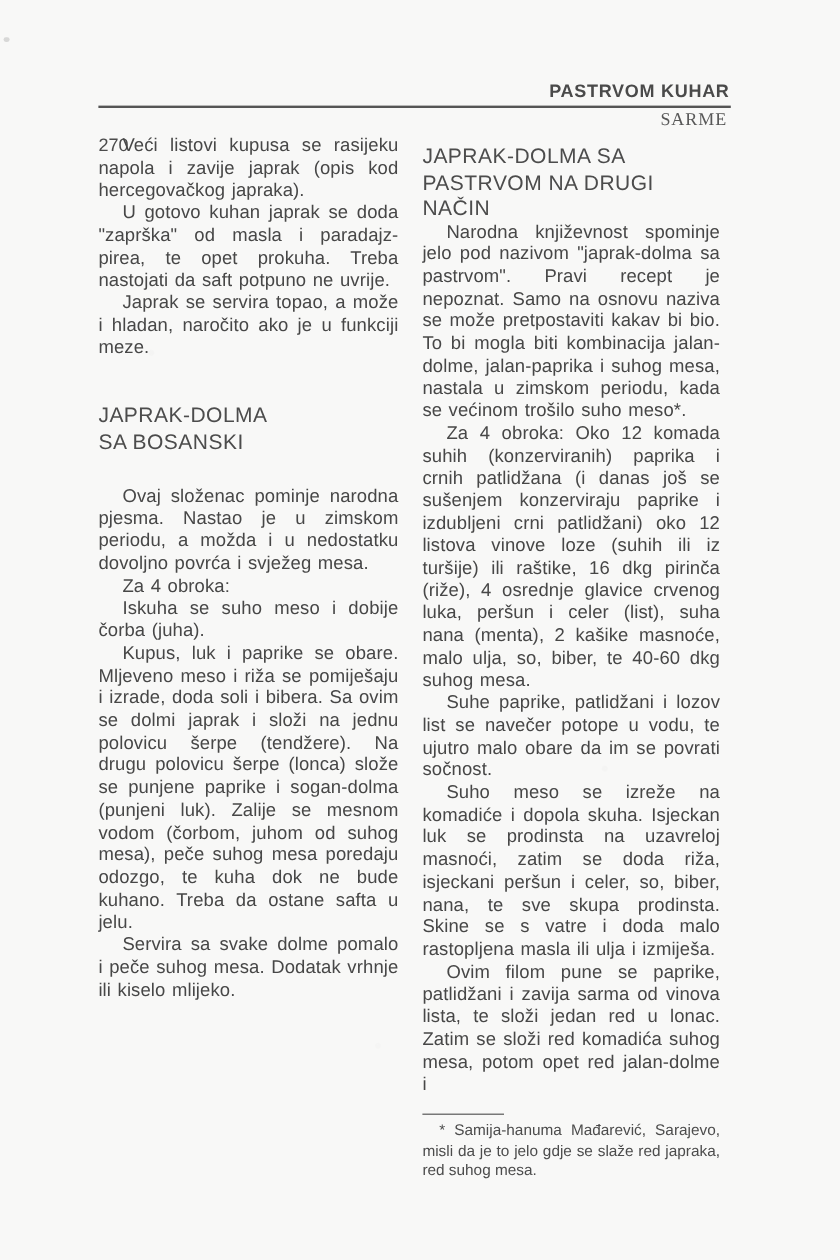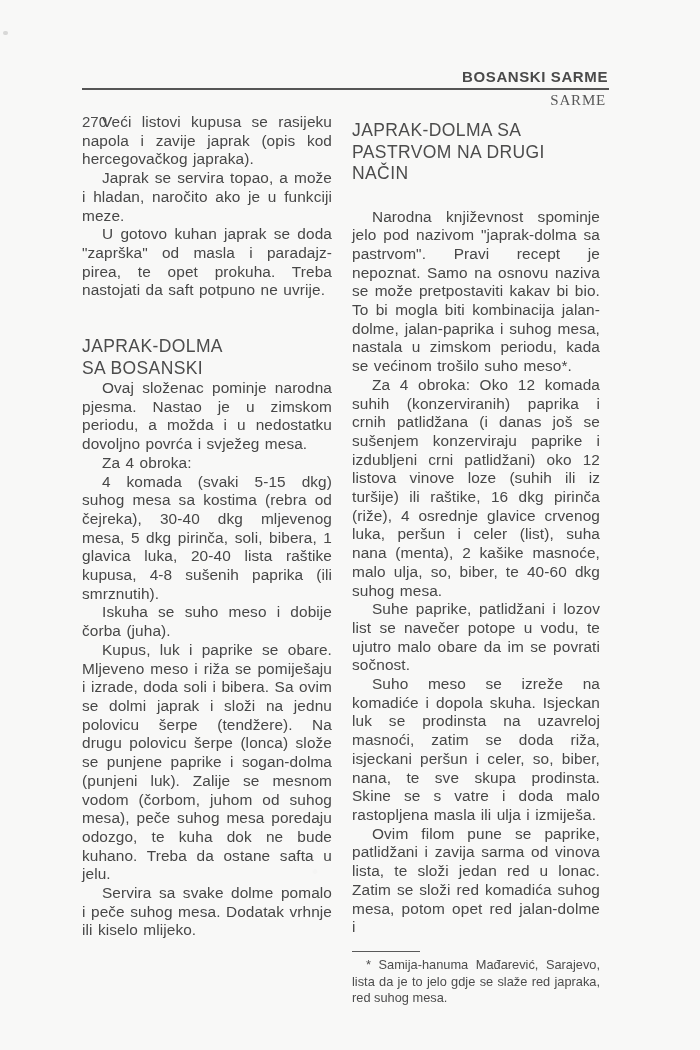--- a/index.html
+++ b/index.html
@@ -83,22 +83,22 @@
 
   .recipe-heading {
     margin: 0;
     font-size: 17.5px;
     line-height: 21.5px;
     font-weight: 400;
     letter-spacing: 0.4px;
     color: #4c4c4c;
     text-indent: 0;
   }
-  .heading-left  { margin-top: 36px; }
-  .heading-right { margin-top: 7px;  margin-bottom: 23px; }
+  .heading-left  { margin-top: 36px; margin-bottom: 26px; }
+  .heading-right { margin-top: 7px;  }
 
   
   .footnote-block { margin-top: 14px; }
   .footnote-rule {
     width: 68px;
     border-top: 1.5px solid #595959;
     height: 0;
     margin-bottom: 5px;
   }
   p.footnote {
@@ -121,57 +121,56 @@
     border-radius: 2px;
   }
 </style>
 </head>
 <body>
 
 <div class="page">
 
   <div class="scan-speck"></div>
 
-  <div class="running-title">BOSANSKI SARME</div>
+  <div class="running-title">PASTRVOM KUHAR</div>
   <div class="header-rule"></div>
   <div class="page-number">270</div>
   <div class="section-title">SARME</div>
 
   <div class="columns">
 
     <div class="col col-left">
       <p class="body">Veći listovi kupusa se rasijeku napola i zavije japrak (opis kod hercegovačkog japraka).</p>
+      <p class="body">U gotovo kuhan japrak se doda "zaprška" od masla i paradajz-pirea, te opet prokuha. Treba nastojati da saft potpuno ne uvrije.</p>
       <p class="body">Japrak se servira topao, a može i hladan, naročito ako je u funkciji meze.</p>
-      <p class="body">U gotovo kuhan japrak se doda "zaprška" od masla i paradajz-pirea, te opet prokuha. Treba nastojati da saft potpuno ne uvrije.</p>
 
       <h2 class="recipe-heading heading-left">
         <span style="display:block">JAPRAK-DOLMA</span>
         <span style="display:block">SA BOSANSKI</span>
       </h2>
 
       <p class="body">Ovaj složenac pominje narodna pjesma. Nastao je u zimskom periodu, a možda i u nedostatku dovoljno povrća i svježeg mesa.</p>
       <p class="body">Za 4 obroka:</p>
-      <p class="body">4 komada (svaki 5-15 dkg) suhog mesa sa kostima (rebra od čejreka), 30-40 dkg mljevenog mesa, 5 dkg pirinča, soli, bibera, 1 glavica luka, 20-40 lista raštike kupusa, 4-8 sušenih paprika (ili smrznutih).</p>
       <p class="body">Iskuha se suho meso i dobije čorba (juha).</p>
       <p class="body">Kupus, luk i paprike se obare. Mljeveno meso i riža se pomiješaju i izrade, doda soli i bibera. Sa ovim se dolmi japrak i složi na jednu polovicu šerpe (tendžere). Na drugu polovicu šerpe (lonca) slože se punjene paprike i sogan-dolma (punjeni luk). Zalije se mesnom vodom (čorbom, juhom od suhog mesa), peče suhog mesa poredaju odozgo, te kuha dok ne bude kuhano. Treba da ostane safta u jelu.</p>
       <p class="body">Servira sa svake dolme pomalo i peče suhog mesa. Dodatak vrhnje ili kiselo mlijeko.</p>
     </div>
 
     <div class="col col-right">
       <h2 class="recipe-heading heading-right">
         <span style="display:block">JAPRAK-DOLMA SA</span>
         <span style="display:block">PASTRVOM NA DRUGI NAČIN</span>
       </h2>
 
       <p class="body">Narodna književnost spominje jelo pod nazivom "japrak-dolma sa pastrvom". Pravi recept je nepoznat. Samo na osnovu naziva se može pretpostaviti kakav bi bio. To bi mogla biti kombinacija jalan-dolme, jalan-paprika i suhog mesa, nastala u zimskom periodu, kada se većinom trošilo suho meso*.</p>
       <p class="body">Za 4 obroka: Oko 12 komada suhih (konzerviranih) paprika i crnih patlidžana (i danas još se sušenjem konzerviraju paprike i izdubljeni crni patlidžani) oko 12 listova vinove loze (suhih ili iz turšije) ili raštike, 16 dkg pirinča (riže), 4 osrednje glavice crvenog luka, peršun i celer (list), suha nana (menta), 2 kašike masnoće, malo ulja, so, biber, te 40-60 dkg suhog mesa.</p>
       <p class="body">Suhe paprike, patlidžani i lozov list se navečer potope u vodu, te ujutro malo obare da im se povrati sočnost.</p>
       <p class="body">Suho meso se izreže na komadiće i dopola skuha. Isjeckan luk se prodinsta na uzavreloj masnoći, zatim se doda riža, isjeckani peršun i celer, so, biber, nana, te sve skupa prodinsta. Skine se s vatre i doda malo rastopljena masla ili ulja i izmiješa.</p>
       <p class="body">Ovim filom pune se paprike, patlidžani i zavija sarma od vinova lista, te složi jedan red u lonac. Zatim se složi red komadića suhog mesa, potom opet red jalan-dolme i</p>
 
       <div class="footnote-block">
         <div class="footnote-rule"></div>
-        <p class="footnote">* Samija-hanuma Mađarević, Sarajevo, lista da je to jelo gdje se slaže red japraka, red suhog mesa.</p>
+        <p class="footnote">* Samija-hanuma Mađarević, Sarajevo, misli da je to jelo gdje se slaže red japraka, red suhog mesa.</p>
       </div>
     </div>
 
   </div>
 </div>
 
 </body></html>

